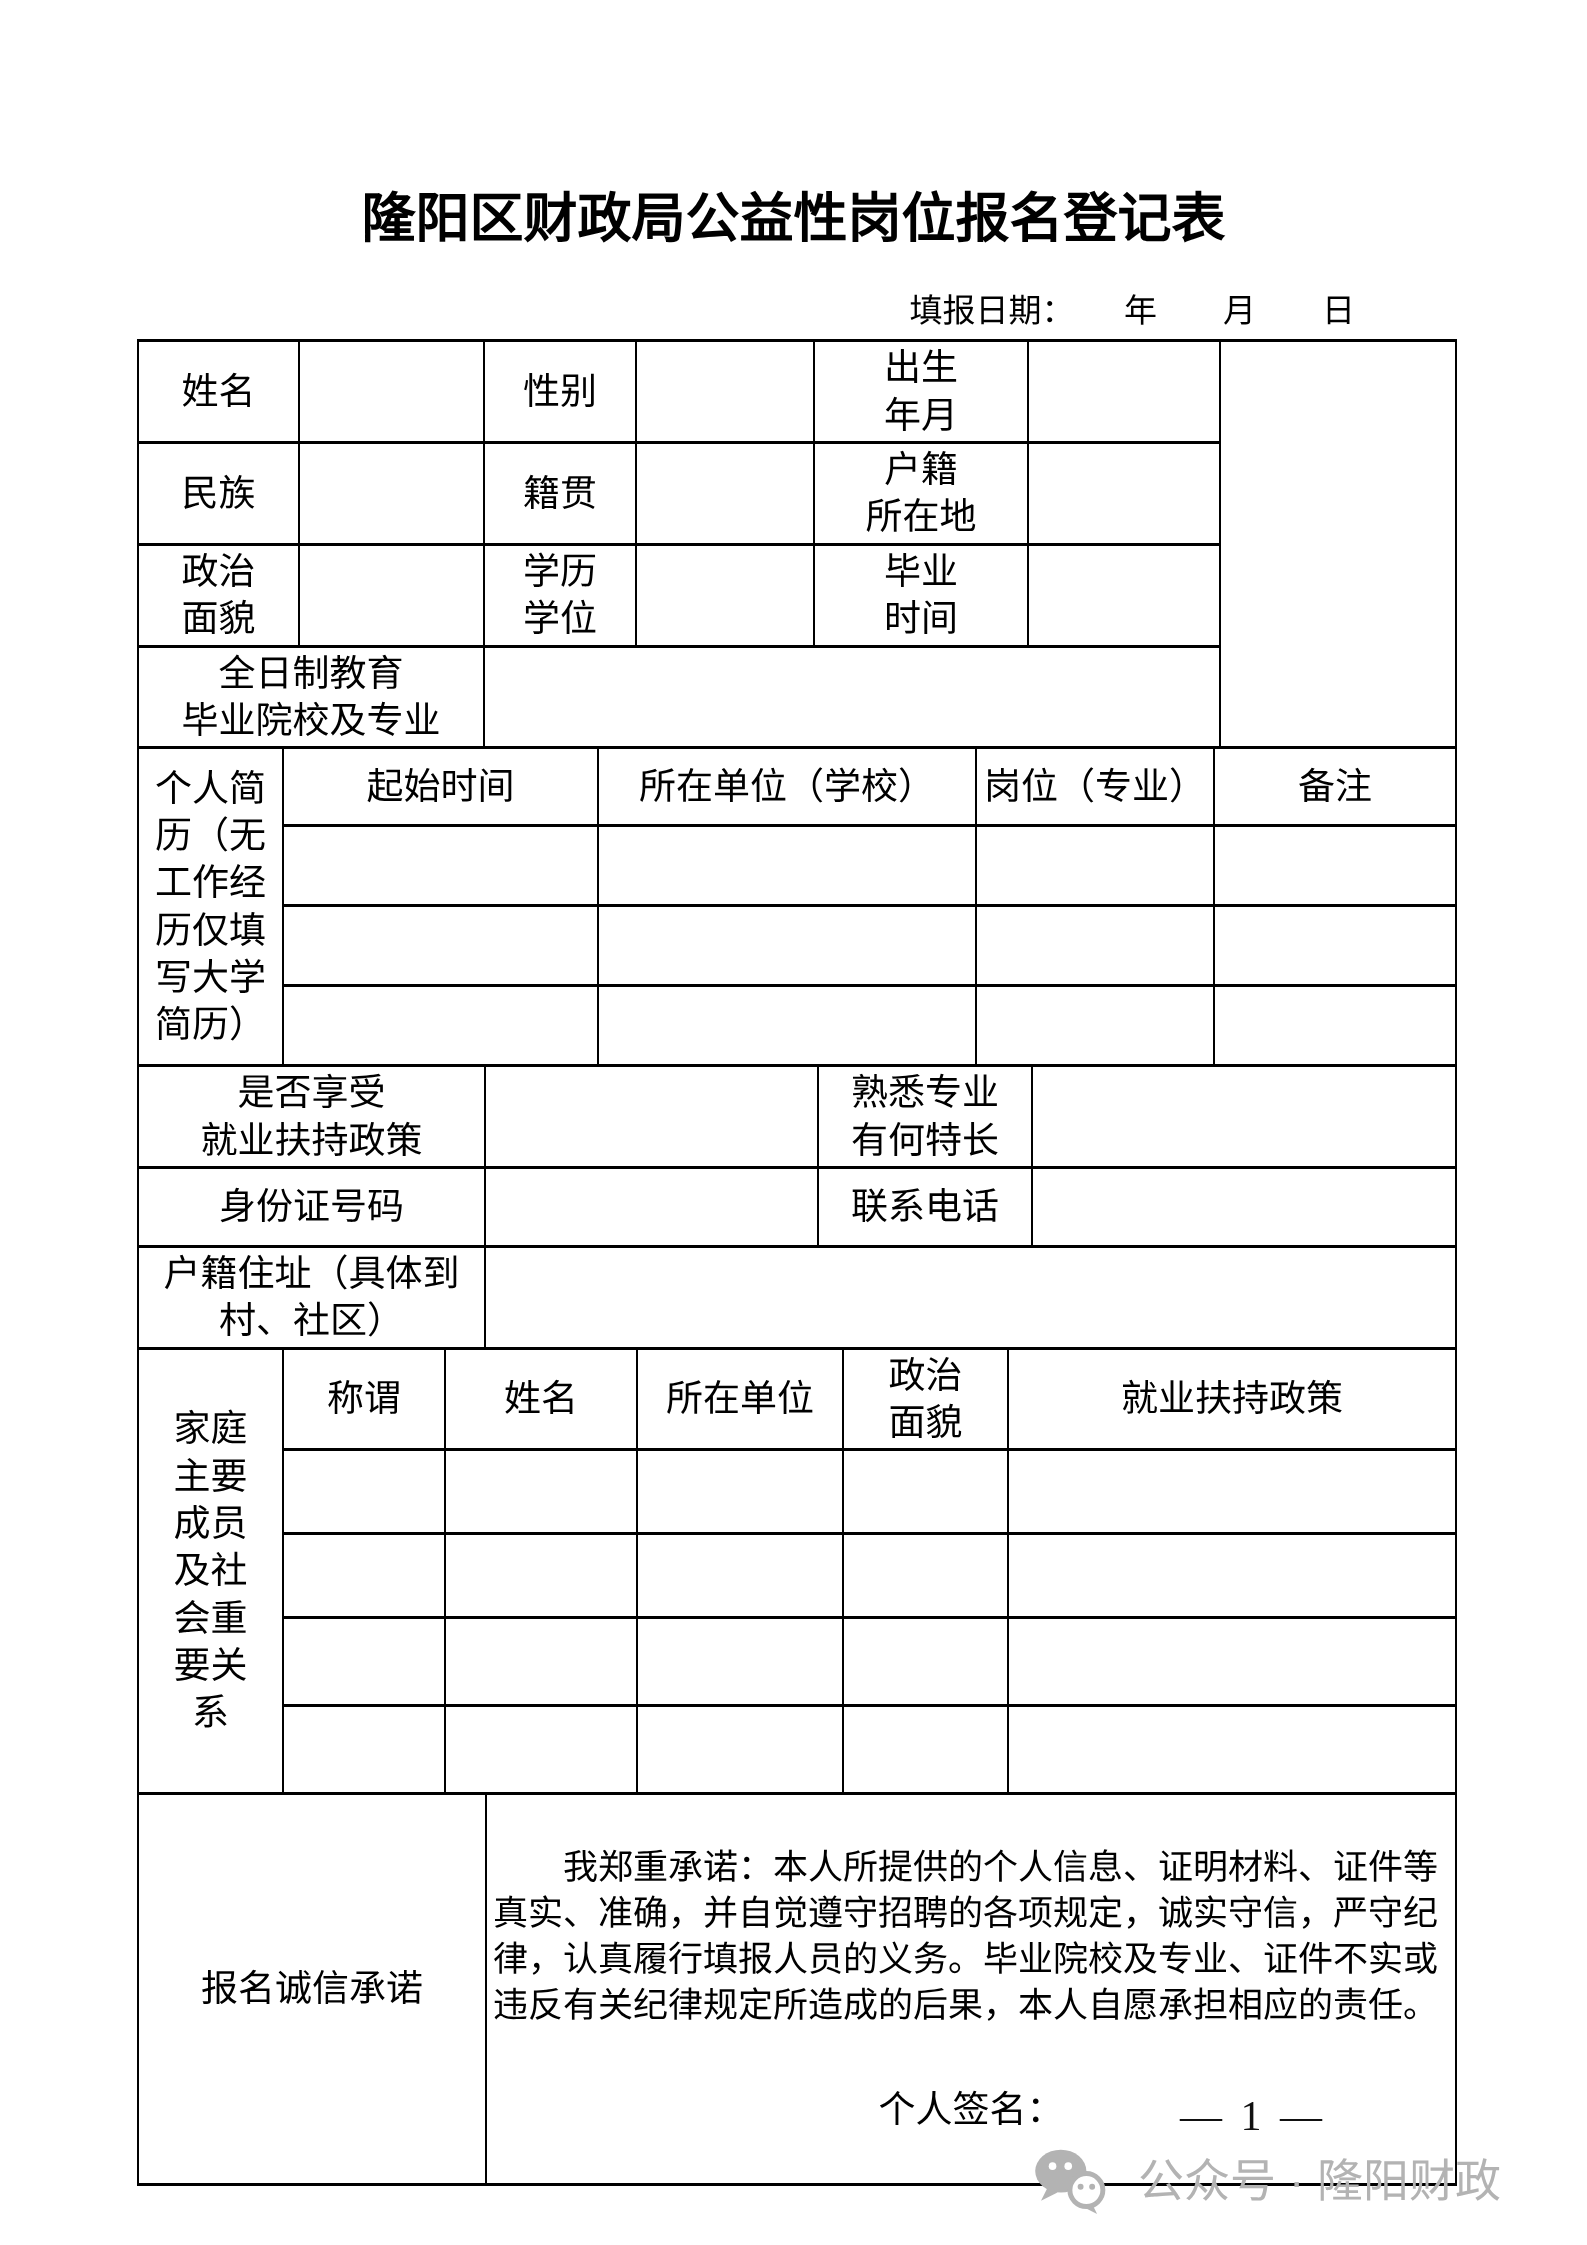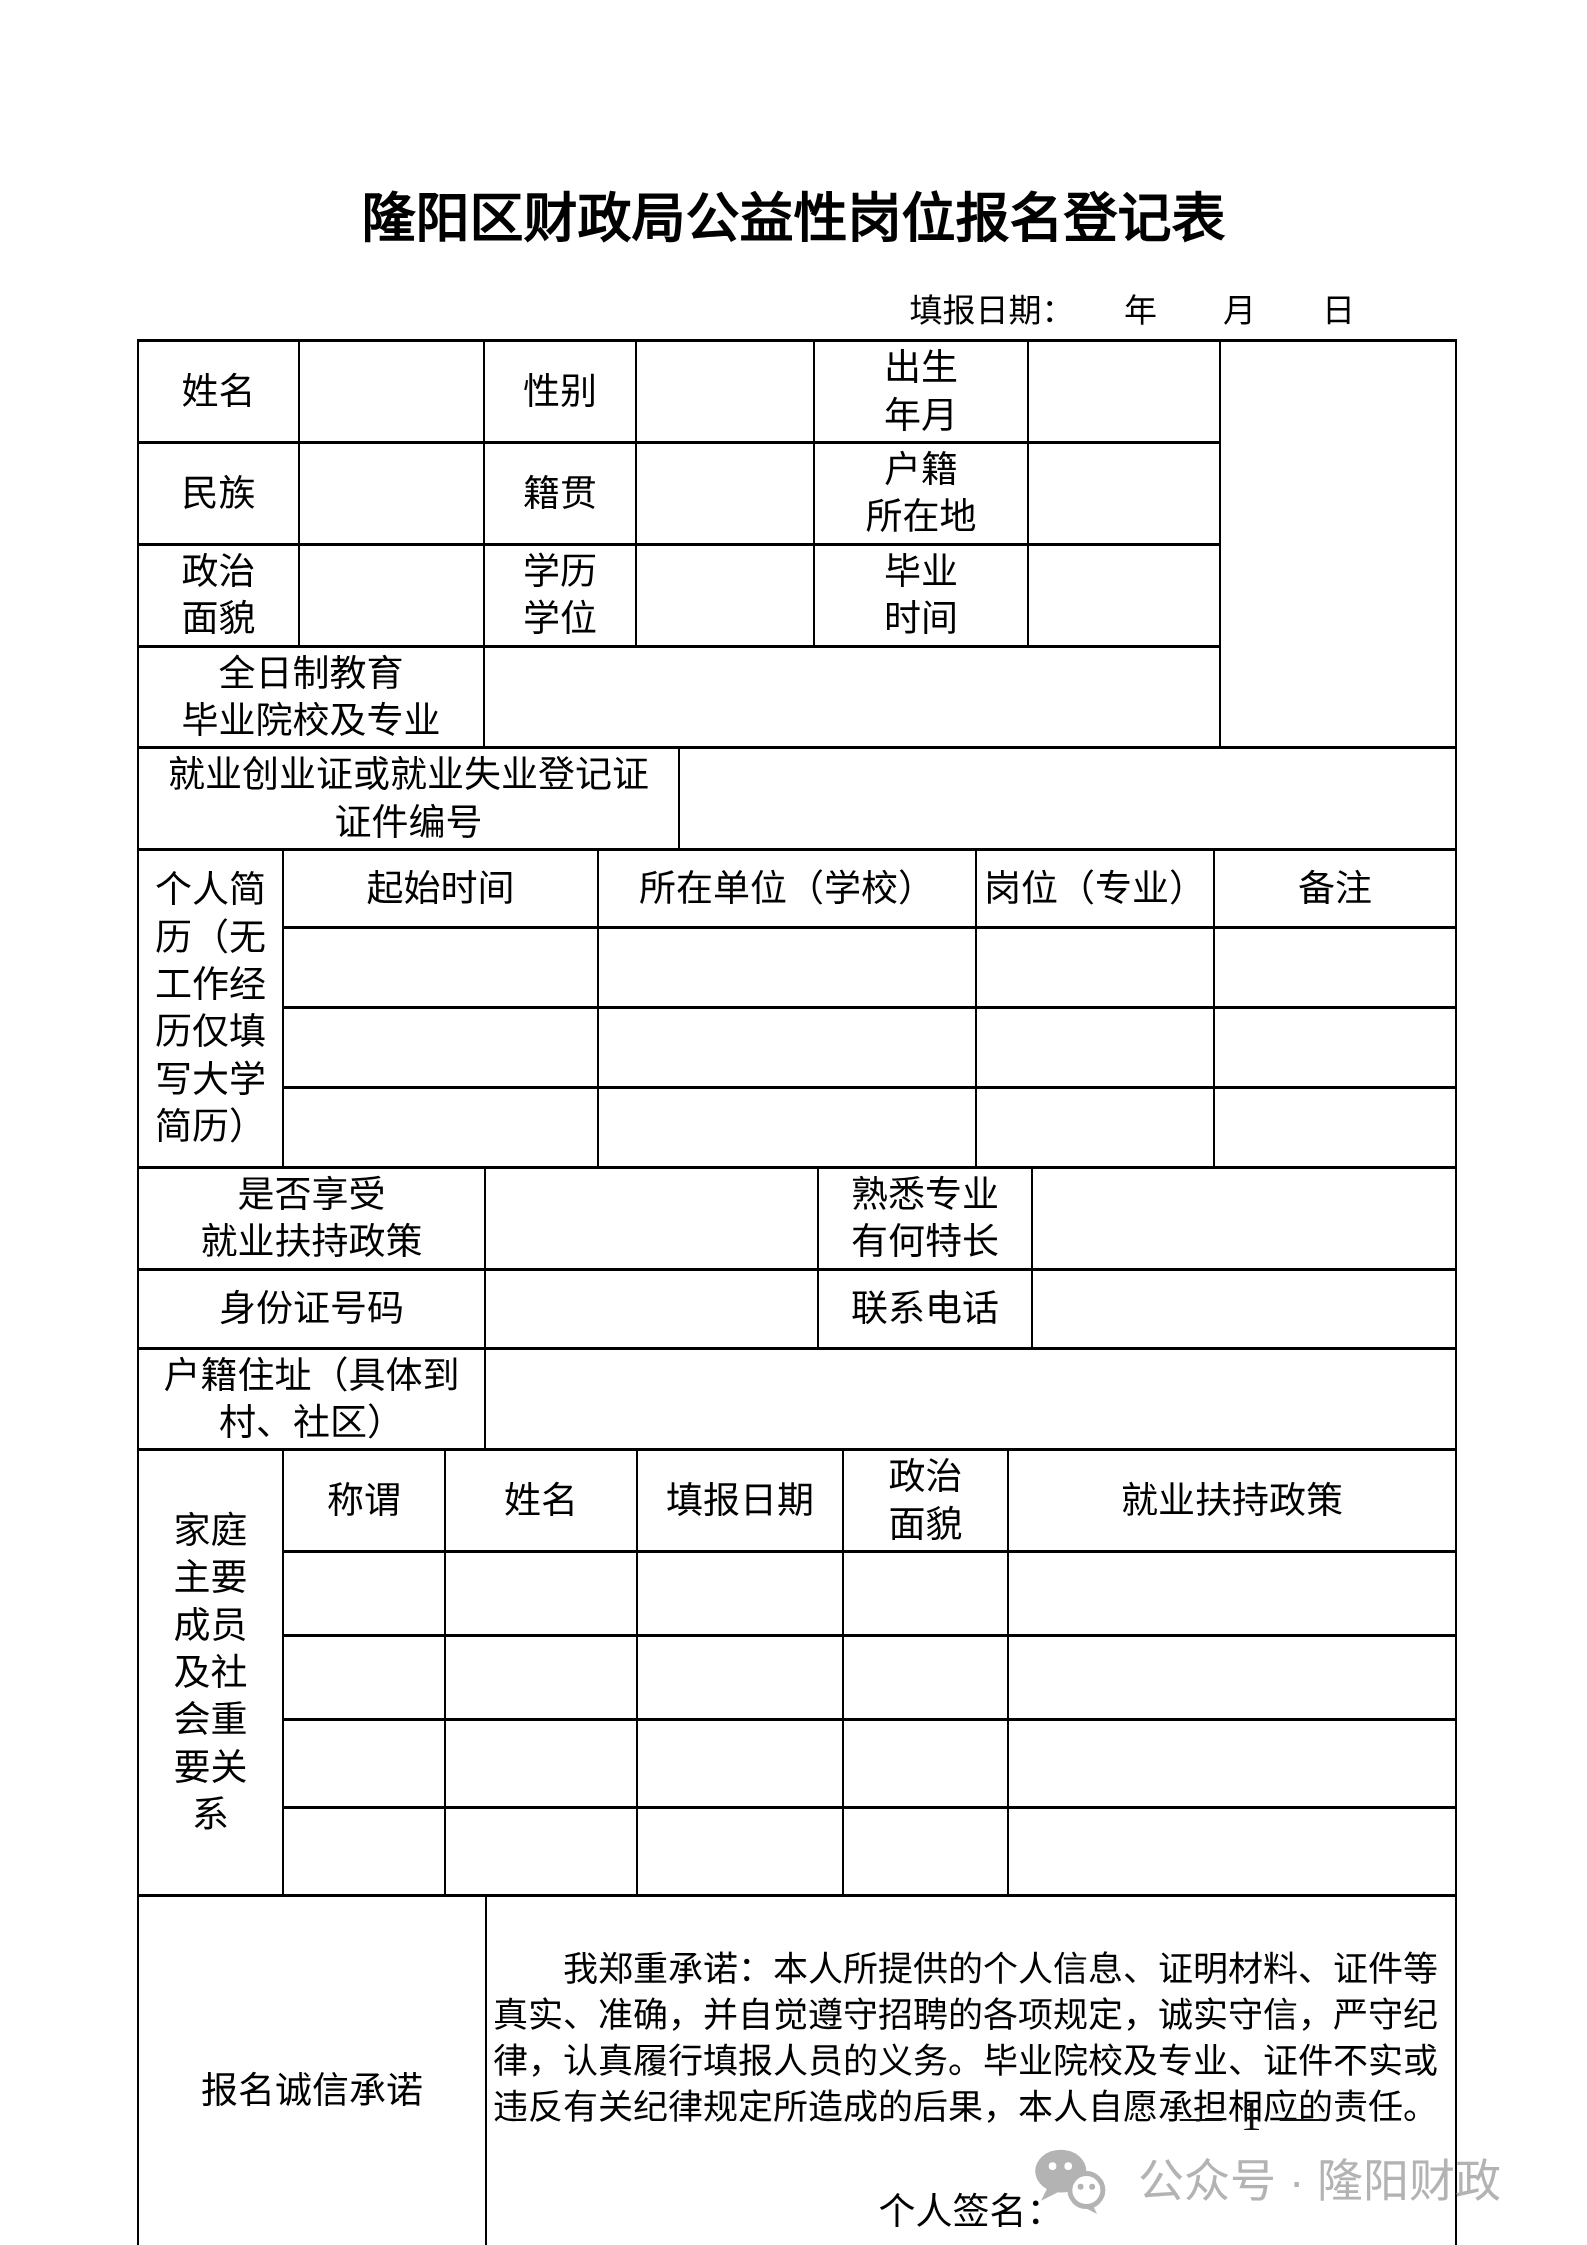--- a/index.html
+++ b/index.html
@@ -136,33 +136,20 @@
         <td></td>
       </tr>
       <tr style="height:82px">
         <td colspan="2">全日制教育
 毕业院校及专业</td>
         <td colspan="4"></td>
       </tr>
     </tbody>
       </table>
 
-    <table class="t">
-      <colgroup>
-          <col style="width:541px">
-          <col style="width:777px">
-        </colgroup>
-      <tbody>
-          <tr style="height:81px">
-        <td>就业创业证或就业失业登记证
-证件编号</td>
-        <td></td>
-      </tr>
-    </tbody>
-      </table>
 
     <table class="t">
       <colgroup>
         <col style="width:145px">
           <col style="width:315px">
           <col style="width:378px">
         <col style="width:238px">
           <col style="width:242px">
       </colgroup>
       <tbody>
@@ -242,21 +229,21 @@
           <tr style="height:88px">
         <td rowspan="5" class="vlabel">家庭
 主要
 成员
 及社
 会重
 要关
 系</td>
         <td>称谓</td>
         <td>姓名</td>
-        <td>填报日期</td>
+        <td>所在单位</td>
         <td>政治
 面貌</td>
         <td>就业扶持政策</td>
       </tr>
       <tr style="height:84px">
         <td></td>
         <td></td>
         <td></td>
         <td></td>
         <td></td>

